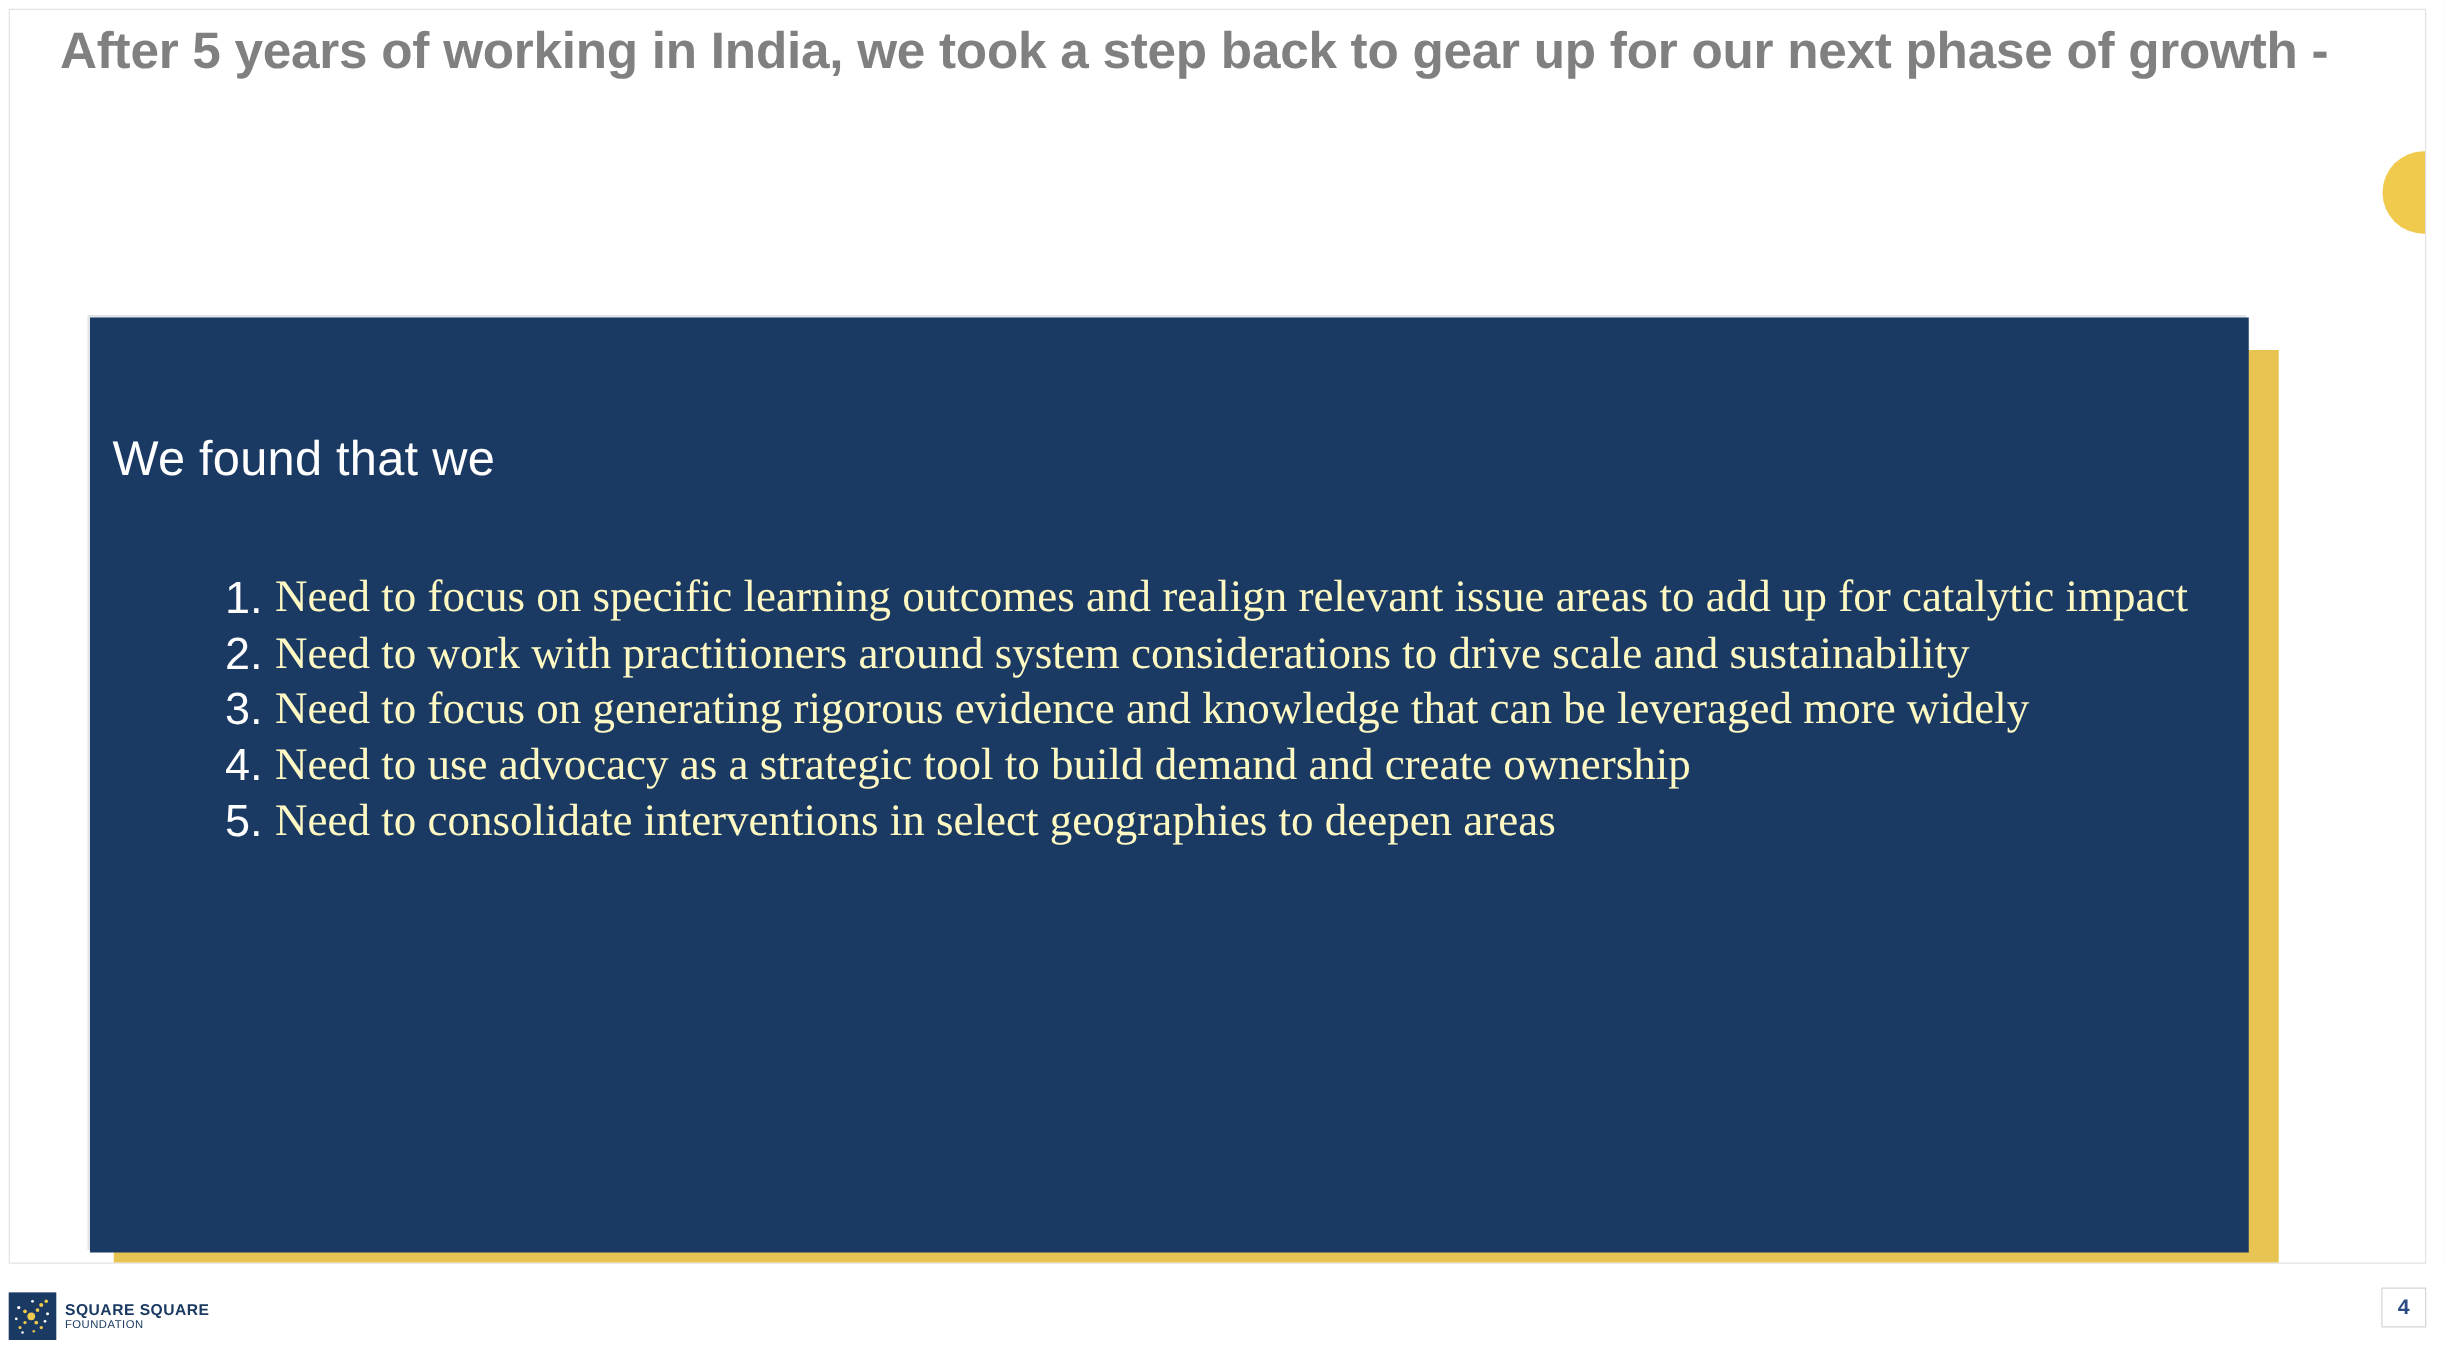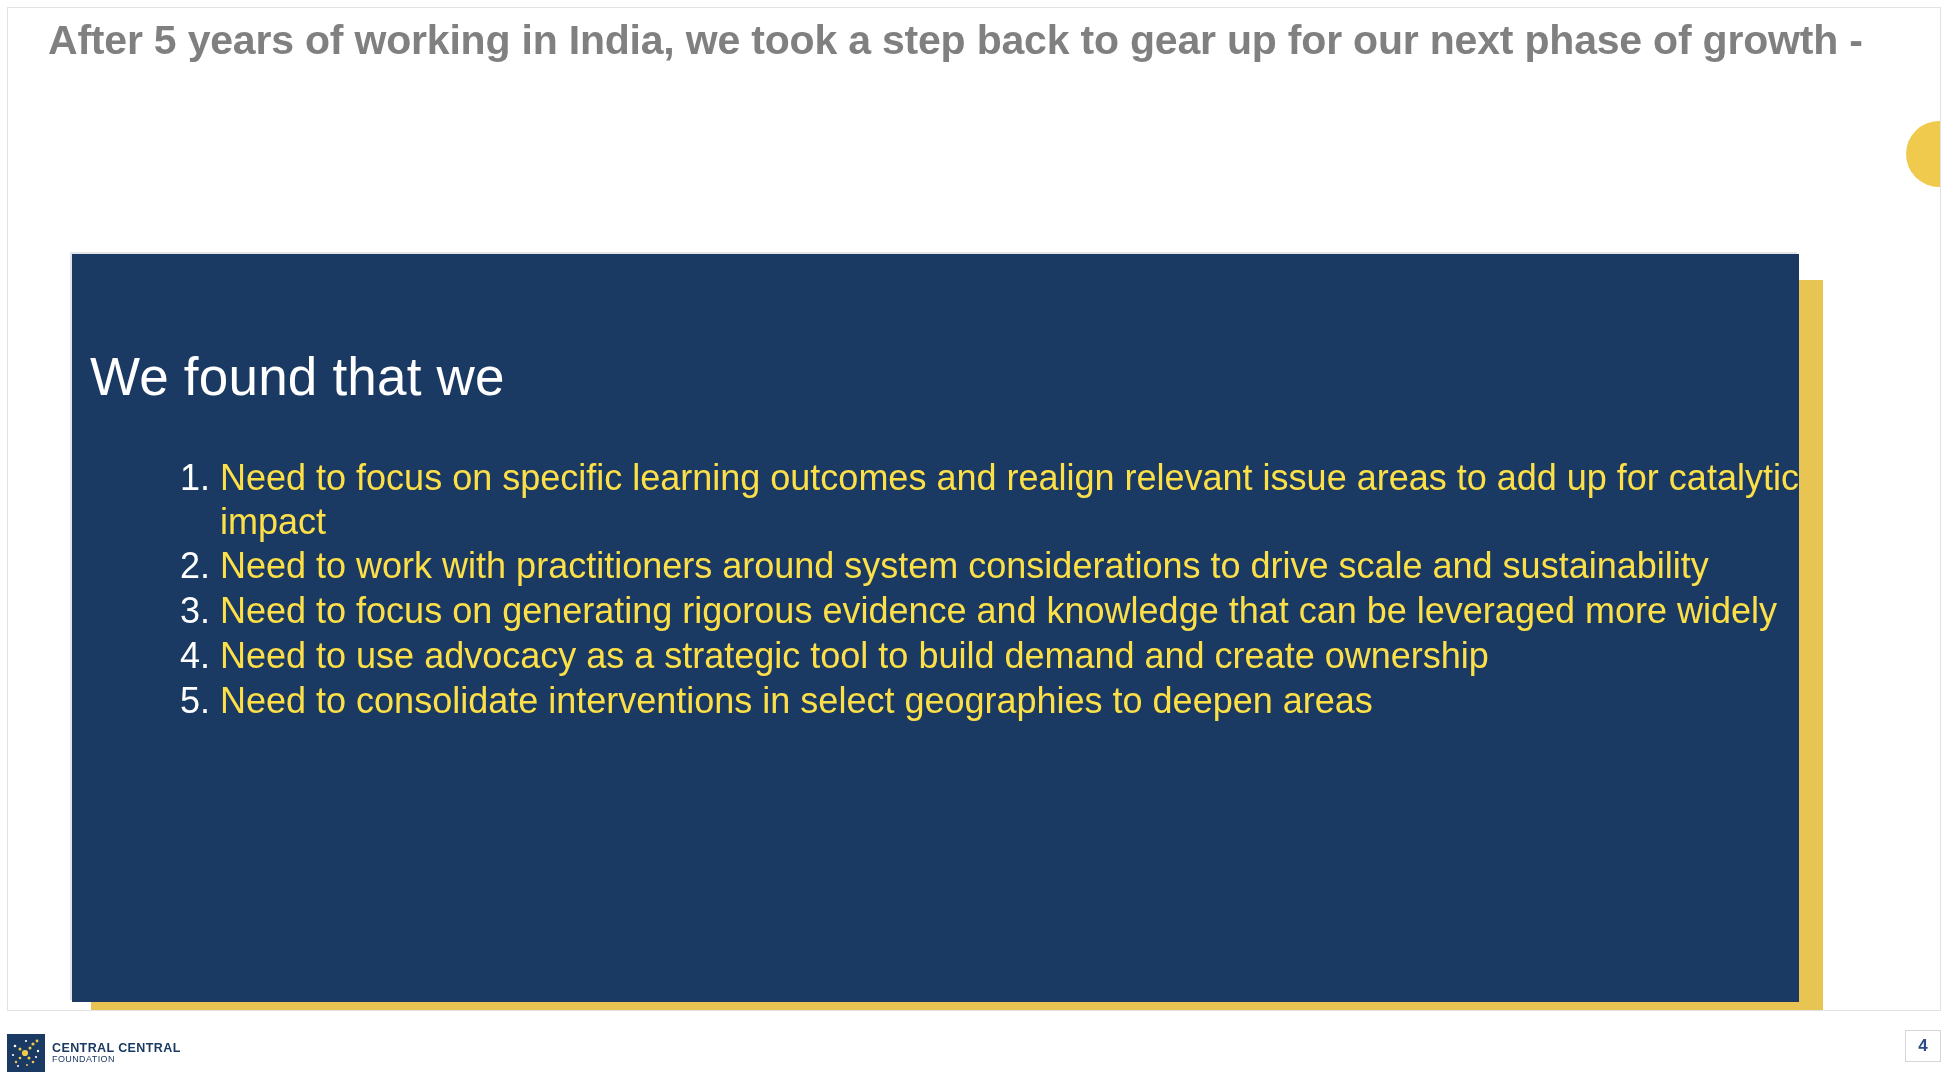--- a/index.html
+++ b/index.html
@@ -95,21 +95,21 @@
     background: #1B3A63;
     box-shadow: -2px -2px 0 0 rgba(200,205,215,0.55);
     box-sizing: border-box;
     overflow: hidden;
   }
 
   #card-heading {
     position: absolute;
     left: 18px;
     top: 92px;
-    font-size: 53px;
+    font-size: 39px;
     font-weight: 400;
     color: #ffffff;
     letter-spacing: 0.2px;
   }
 
   #findings-list {
     position: absolute;
     left: 28px;
     top: 202px;
     width: 1680px;
@@ -132,21 +132,22 @@
     position: absolute;
     left: 0;
     top: 0;
     width: 42px;
     text-align: right;
     color: #ffffff;
   }
 
   #findings-list li .list-text {
     display: block;
-    color: #fde047;
+    color: #fef9c3;
+    font-family: Liberation Serif, serif;
   }
 
   
   #slide-footer {
     position: absolute;
     left: 0;
     top: 1012px;
     width: 1955px;
     height: 65px;
     background: #ffffff;
@@ -269,21 +270,21 @@
           <circle cx="8" cy="12" r="1.3" fill="#FFFFFF"></circle>
           <circle cx="31" cy="17" r="1.2" fill="#FFFFFF"></circle>
           <circle cx="6" cy="21" r="1.1" fill="#FFFFFF"></circle>
           <circle cx="19" cy="7" r="1.1" fill="#FFFFFF"></circle>
           <circle cx="29" cy="23" r="1.1" fill="#FFFFFF"></circle>
           <circle cx="11" cy="32" r="1.0" fill="#FFFFFF"></circle>
           <circle cx="20" cy="31" r="1.0" fill="#F0CA4D"></circle>
         </svg>
       </div>
       <div id="logo-wordmark">
-        <span id="logo-line-1">CENTRAL CENTRAL</span>
+        <span id="logo-line-1">SQUARE SQUARE</span>
         <span id="logo-line-2">FOUNDATION</span>
       </div>
     </div>
 
     <div id="page-number-box">4</div>
   </div>
 
 </div>
 
 </body></html>

